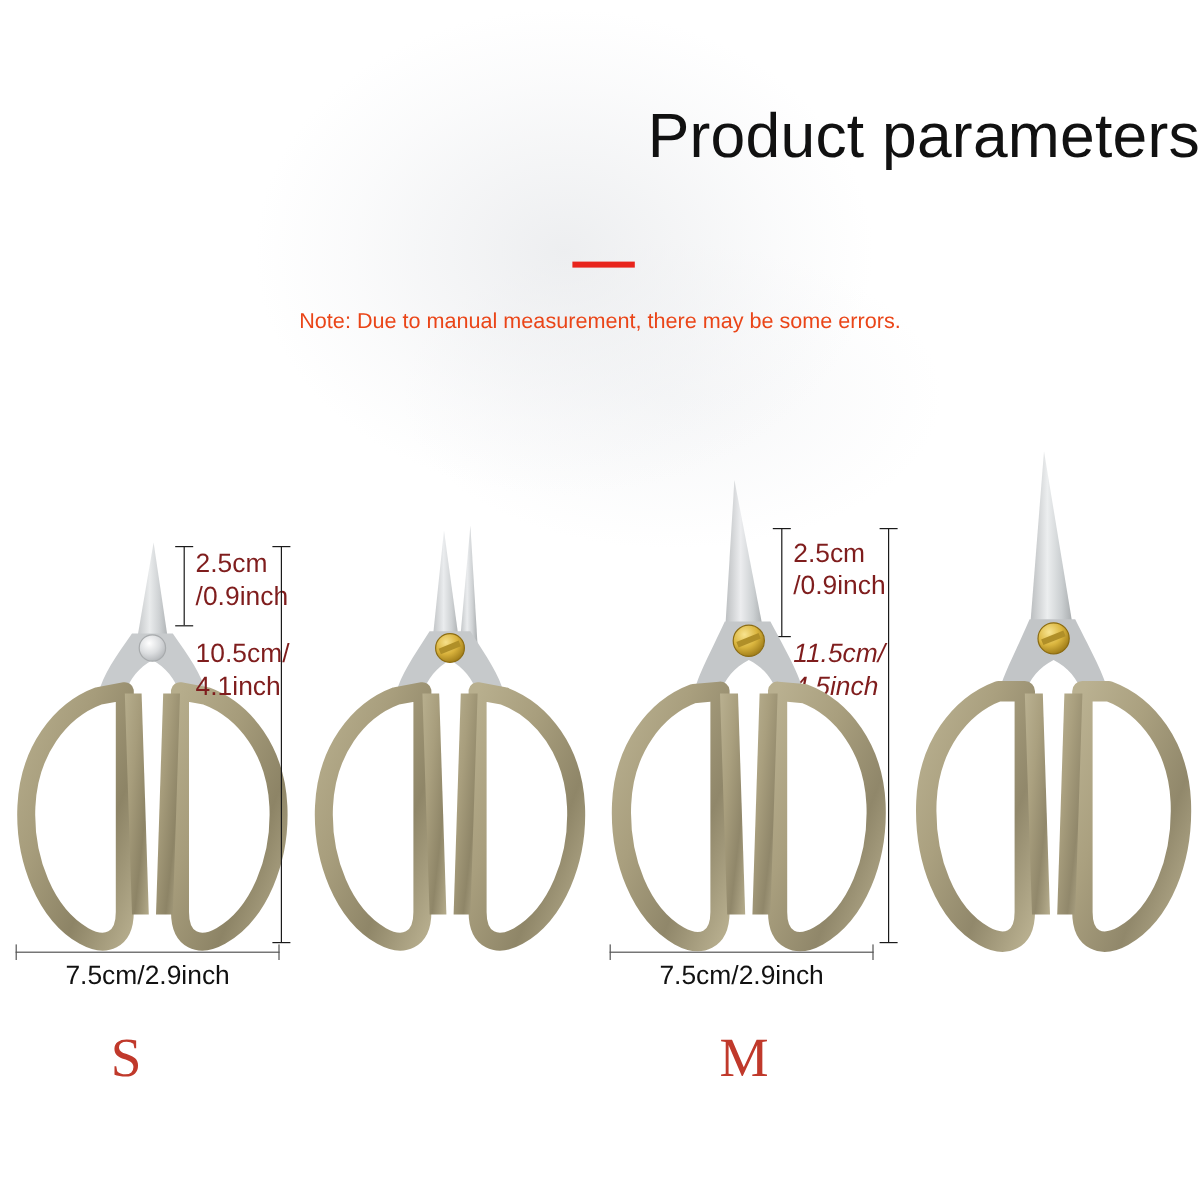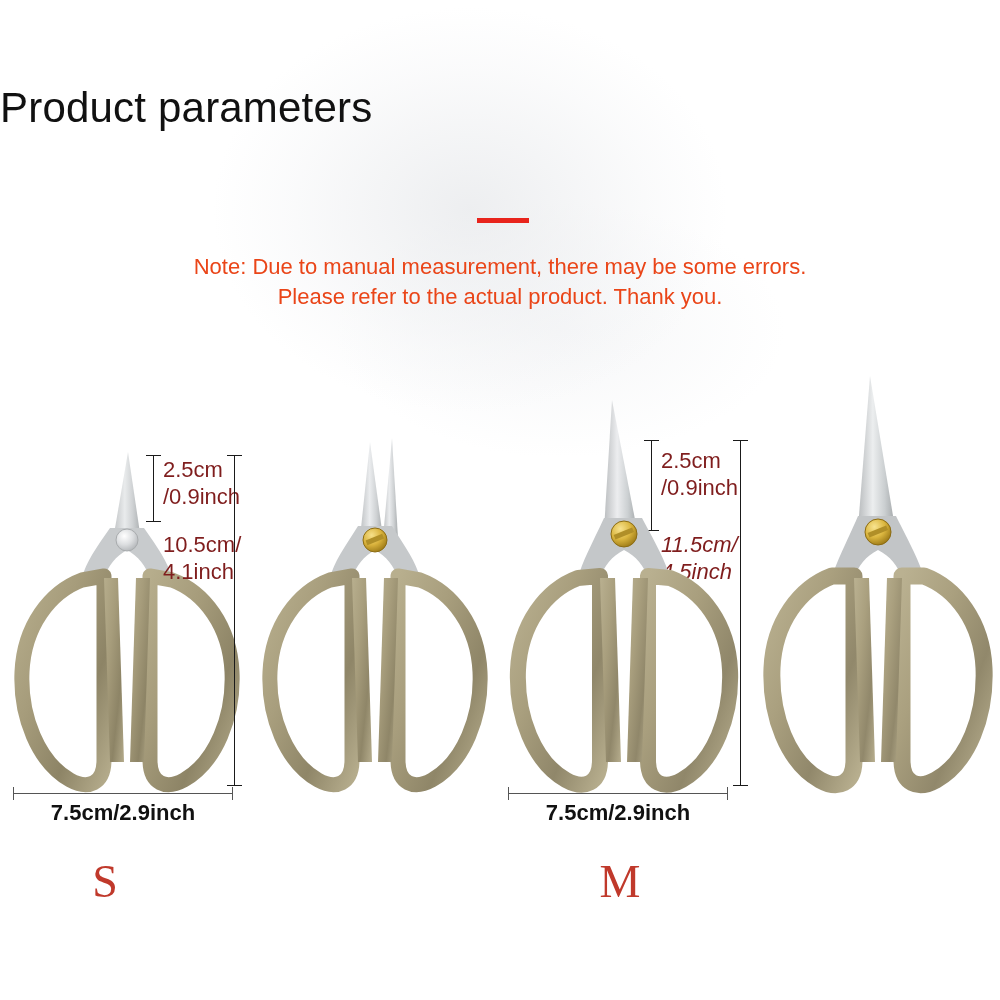--- a/index.html
+++ b/index.html
@@ -21,36 +21,36 @@
     position:absolute;left:0;top:0;width:1000px;height:1000px;
     background:
       radial-gradient(ellipse 330px 260px at 470px 210px, rgba(226,228,231,.62) 0%, rgba(240,241,243,.30) 55%, rgba(255,255,255,0) 78%),
       radial-gradient(ellipse 300px 170px at 560px 330px, rgba(232,234,237,.40) 0%, rgba(255,255,255,0) 75%);
     pointer-events:none;
   }
 
   
   .title{
     position:absolute;left:0;right:0;top:84px;
-    text-align:left;
-    font-size:42px;
+    text-align:right;
+    font-size:52px;
     font-weight:400;
     color:#111111;
     letter-spacing:.2px;
     white-space:nowrap;
   }
   .rule{
     position:absolute;left:477px;top:218px;
     width:52px;height:5px;background:#e8241c;
   }
   .note{
     position:absolute;left:0;right:0;top:252px;
     text-align:center;
     color:#ea4518;
-    font-size:22px;
+    font-size:18px;
     line-height:30px;
   }
   .note div{white-space:nowrap;}
 
   
   .grp{position:absolute;top:0;left:0;width:1000px;height:1000px;}
   .unit{position:absolute;}
 
   .svgwrap{position:absolute;left:0;top:0;}
 
@@ -67,21 +67,20 @@
     line-height:27px;
     white-space:nowrap;
   }
 
   .wlabel{
     position:absolute;
     color:#111111;
     font-size:22px;
     white-space:nowrap;
     text-align:center;
-    font-weight:bold;
   }
   .sizeletter{
     position:absolute;
     color:#c0392b;
     font-family:"Liberation Serif", serif;
     font-size:46px;
     font-weight:400;
     text-align:center;
     white-space:nowrap;
   }
@@ -89,21 +88,20 @@
 </head>
 <body>
 
 <div id="page">
   <div class="bg-tint"></div>
 
   <div class="title">Product parameters</div>
   <div class="rule"></div>
   <div class="note">
     <div>Note: Due to manual measurement, there may be some errors.</div>
-    <div>Please refer to the actual product. Thank you.</div>
   </div>
 
   <div class="grp">
 
     <div class="unit">
       <svg class="svgwrap" width="260" height="820" viewBox="0 0 260 820">
         <defs>
           <linearGradient id="bladeS" x1="0" y1="0" x2="1" y2="0">
             <stop offset="0%" stop-color="#bfc2c4"></stop>
             <stop offset="42%" stop-color="#e9ebec"></stop>

